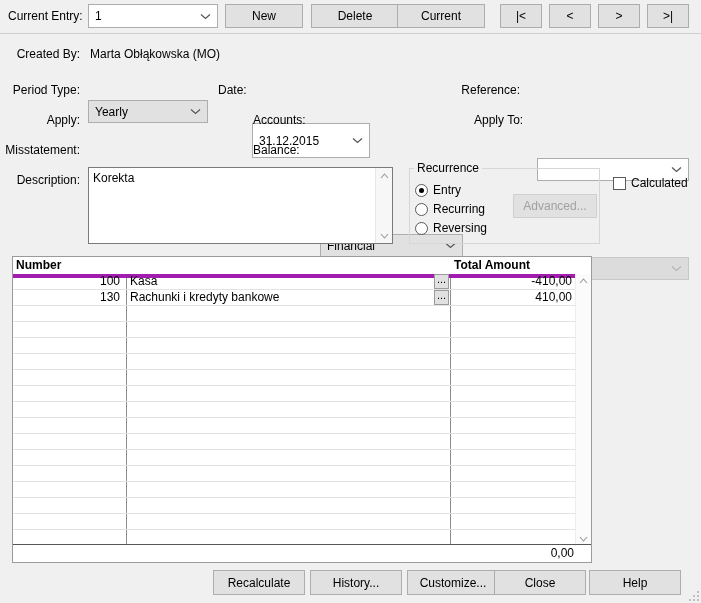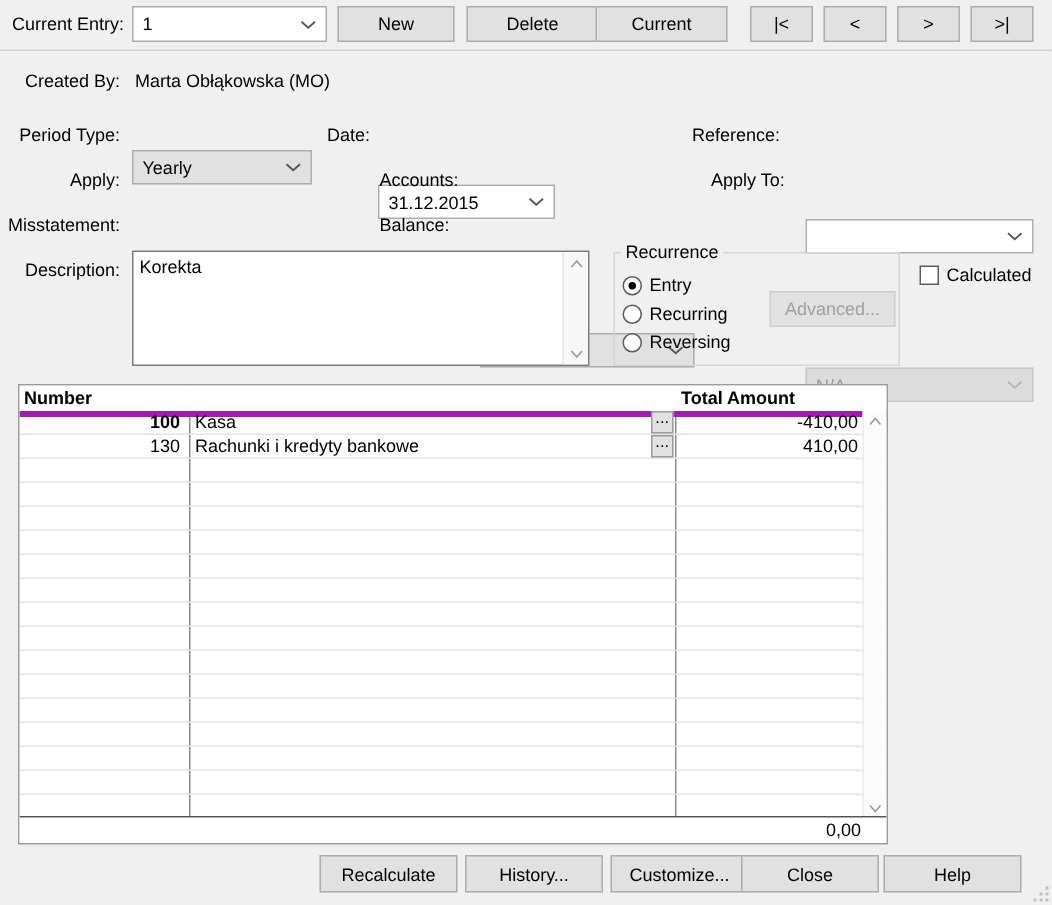--- a/index.html
+++ b/index.html
@@ -329,21 +329,21 @@
 <div class="abs combo gray" style="left:88px; top:76px; width:120px; height:23px;">
   <span class="cval">Yearly</span>
   <span class="carrow">
     <svg width="11" height="7" viewBox="0 0 11 7">
         <path d="M1 1.5 L5.5 5.5 L10 1.5" stroke="#555" stroke-width="1.2" fill="none"></path>
       </svg>
   </span>
 </div>
 
 <div class="abs label" style="left:218px; top:82px;">Date:</div>
-<div class="abs combo" style="left:252px; top:76px; width:118px; height:23px;padding-left:13px;">
+<div class="abs combo" style="left:252px; top:76px; width:118px; height:35px;padding-left:13px;">
   <span class="cval">31.12.2015</span>
   <span class="carrow">
     <svg width="11" height="7" viewBox="0 0 11 7">
         <path d="M1 1.5 L5.5 5.5 L10 1.5" stroke="#555" stroke-width="1.2" fill="none"></path>
       </svg>
   </span>
 </div>
 
 <div class="abs label right" style="left:400px; top:82px; width:120px;">Reference:</div>
 <div class="abs combo" style="left:537px; top:76px; width:152px; height:23px;">
@@ -452,21 +452,21 @@
 
   <div class="grid-head">
     <div class="hcell" style="left:3px; width:108px;">Number</div>
     <div class="hcell" style="left:441px; width:120px;">Total Amount</div>
   </div>
 
   <div class="grid-body" style="top:17px; bottom:18px;"></div>
 
   <div id="grid-rows" class="abs" style="left:0px; top:17px; right:0px; bottom:18px; overflow:hidden;">
       <div class="grow" style="top: 0px;">
-        <div class="gcell num" style="left: 3px; width: 104px; font-weight: bold;">100</div>
+        <div class="gcell num" style="left: 3px; width: 104px;">100</div>
         <div class="gcell" style="left: 117px; width: 300px;">Kasa</div>
         <div class="ellipsis-btn" style="left: 421px; top: 0px;">...</div>
         <div class="gcell num" style="left: 441px; width: 118px;">-410,00</div>
       </div>
       <div class="grow" style="top: 16px;">
         <div class="gcell num" style="left: 3px; width: 104px;">130</div>
         <div class="gcell" style="left: 117px; width: 300px;">Rachunki i kredyty bankowe</div>
         <div class="ellipsis-btn" style="left: 421px; top: 0px;">...</div>
         <div class="gcell num" style="left: 441px; width: 118px;">410,00</div>
       </div>

